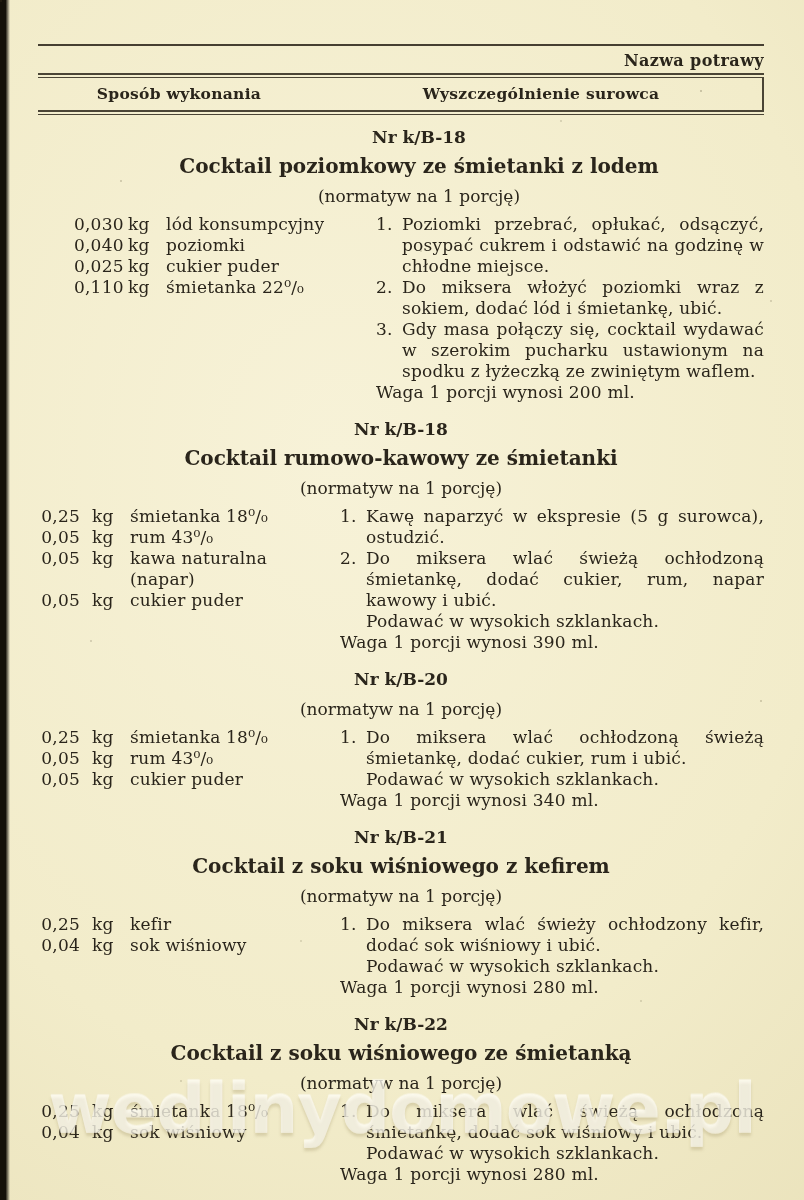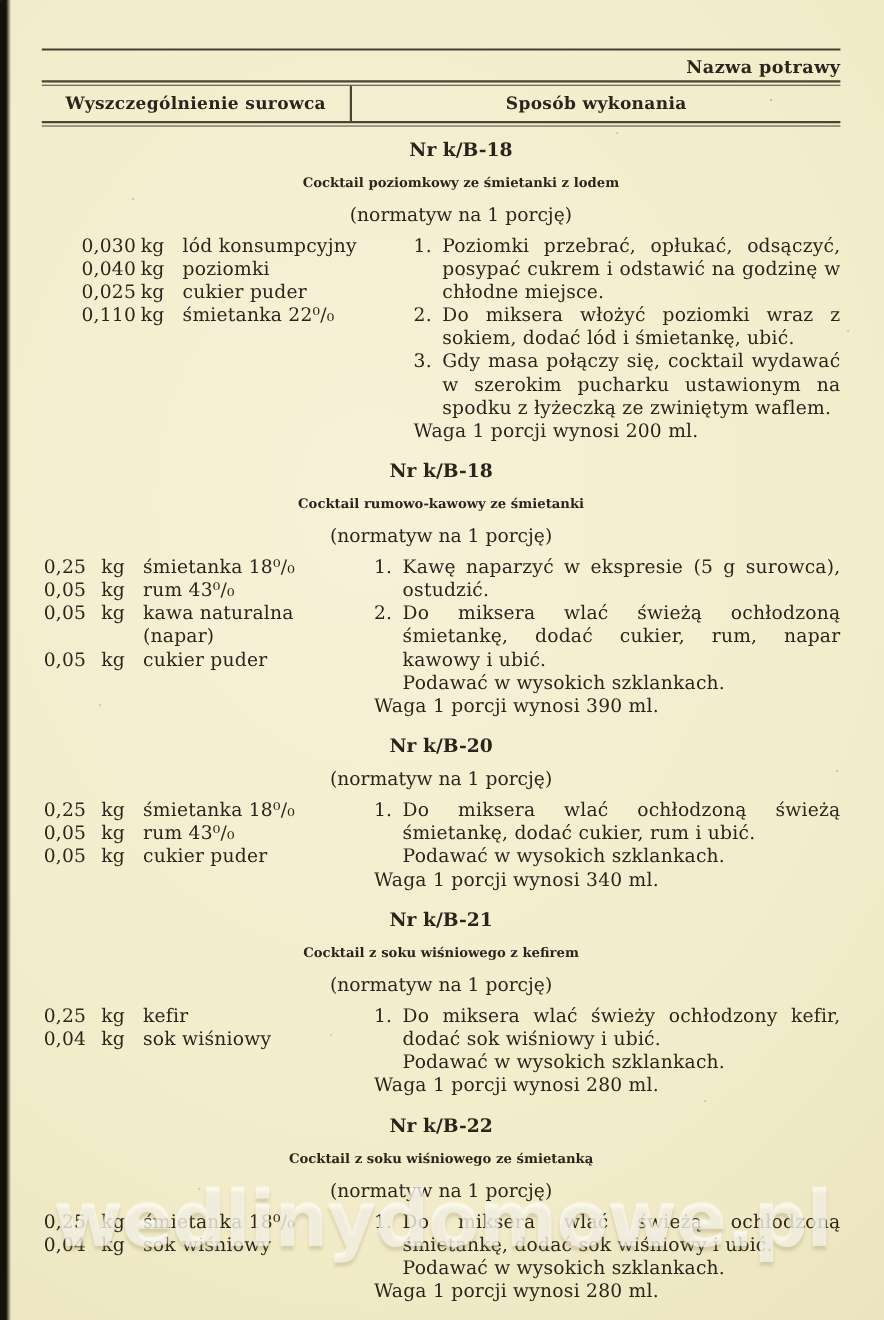--- a/index.html
+++ b/index.html
@@ -22,26 +22,26 @@
   .rule-top{border-top:2px solid rgba(45,39,27,.88);}
   .h-name{text-align:right;font-weight:bold;font-size:16px;padding:5px 0 3px;letter-spacing:.4px;}
   .double-rule{height:2px;border-top:2px solid rgba(45,39,27,.85);border-bottom:1px solid rgba(45,39,27,.85);}
   .h-cols{display:grid;grid-template-columns:282px 1fr;}
   .h-col{text-align:center;font-weight:bold;font-size:15.5px;padding:6px 0 7px;letter-spacing:.3px;}
   .h-col-left{border-right:2px solid rgba(45,39,27,.85);}
   .content{margin:0 40px 0 38px;}
   .recipe{margin-top:17px;}
   .recipe:first-child{margin-top:13px;margin-left:36px;}
   .r-num{text-align:center;font-weight:bold;font-size:17px;line-height:19px;}
-  .r-title{text-align:center;font-weight:bold;font-size:12px;line-height:19px;margin-top:10px;}
+  .r-title{text-align:center;font-weight:bold;font-size:20px;line-height:19px;margin-top:10px;}
   .r-norm{text-align:center;font-size:17px;line-height:19px;margin-top:11px;}
   .r-body{display:grid;grid-template-columns:296px 1fr;margin-top:8px;}
   .ing-row{display:grid;grid-template-columns:42px 26px auto;column-gap:12px;
     font-size:17px;line-height:21px;letter-spacing:.2px;}
-  .ing-qty{text-align:center;}
+  .ing-qty{text-align:right;}
   .steps{font-size:17px;line-height:21px;padding-left:6px;letter-spacing:.2px;}
   .step{display:grid;grid-template-columns:26px 1fr;}
   .step-text{text-align:justify;}
   .serving{margin-left:26px;}
   .watermark{position:absolute;left:0;right:0;top:1068px;text-align:center;z-index:5;
     font-family:"DejaVu Sans","Liberation Sans",sans-serif;font-weight:bold;
     font-size:70px;letter-spacing:-1px;transform:scaleX(0.98);
     color:rgba(253,252,243,.58);
     text-shadow:0 3px 3px rgba(150,138,90,.28), 0 -1px 1px rgba(255,255,255,.45);
     pointer-events:none;}
@@ -50,22 +50,22 @@
 <body>
 
 <div class="scan-edge"></div>
 <div class="specks"></div>
 
 <div class="header">
   <div class="rule-top"></div>
   <div class="h-name">Nazwa potrawy</div>
   <div class="double-rule"></div>
   <div class="h-cols">
+    <div class="h-col">Sposób wykonania</div>
     <div class="h-col h-col-left">Wyszczególnienie surowca</div>
-    <div class="h-col">Sposób wykonania</div>
   </div>
   <div class="double-rule"></div>
 </div>
 
 <div class="content">
   <section class="recipe">
     <div class="r-num">Nr k/B-18</div>
     <div class="r-title">Cocktail poziomkowy ze śmietanki z lodem</div>
     <div class="r-norm">(normatyw na 1 porcję)</div>
     <div class="r-body">

